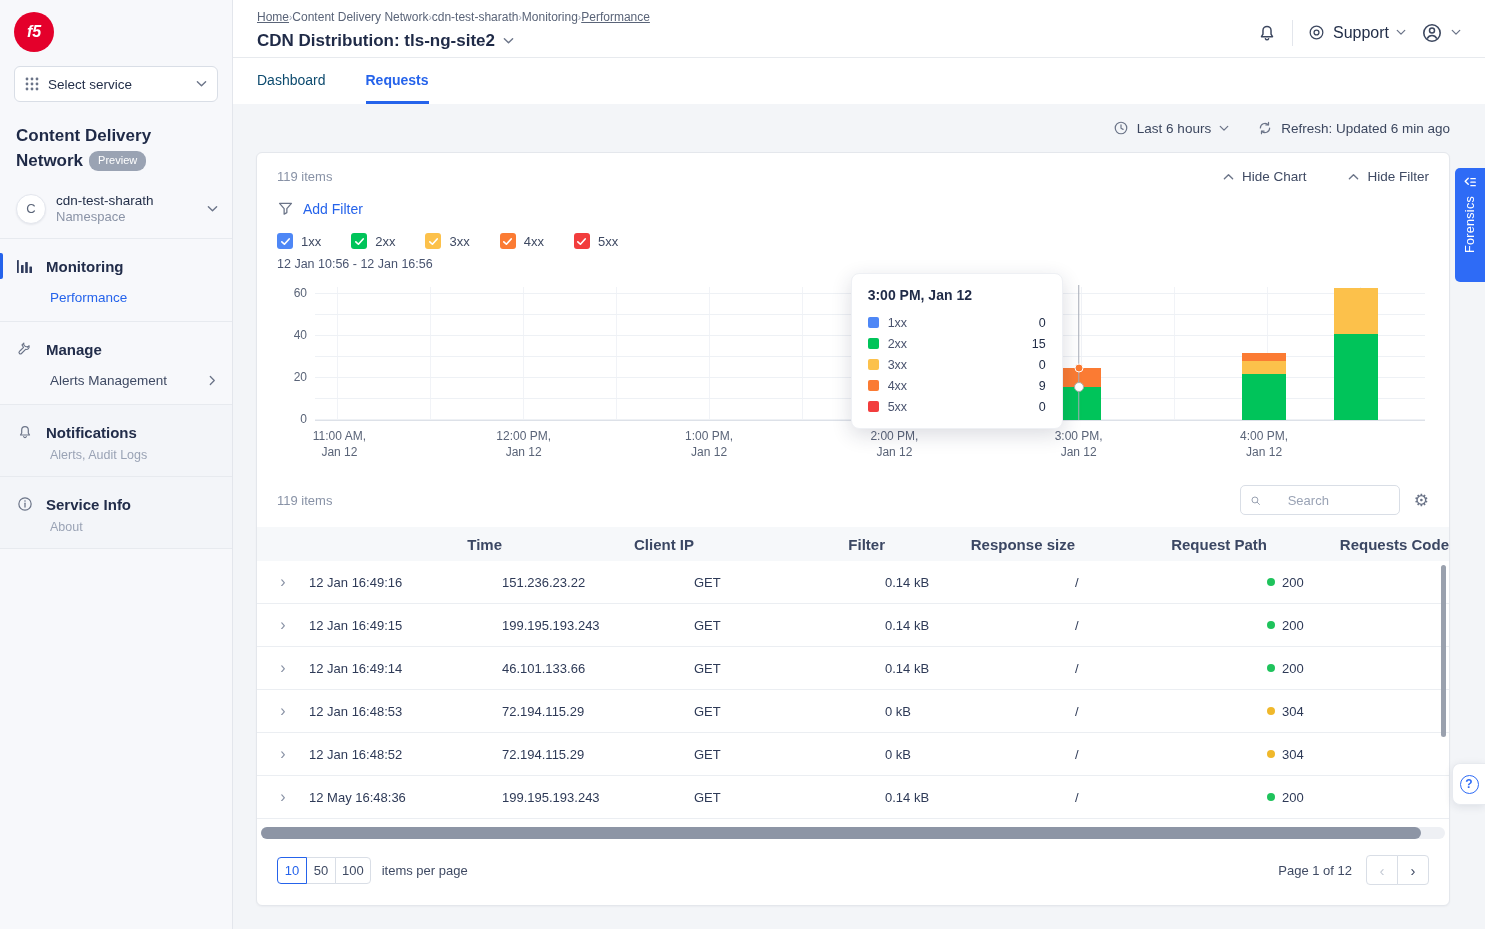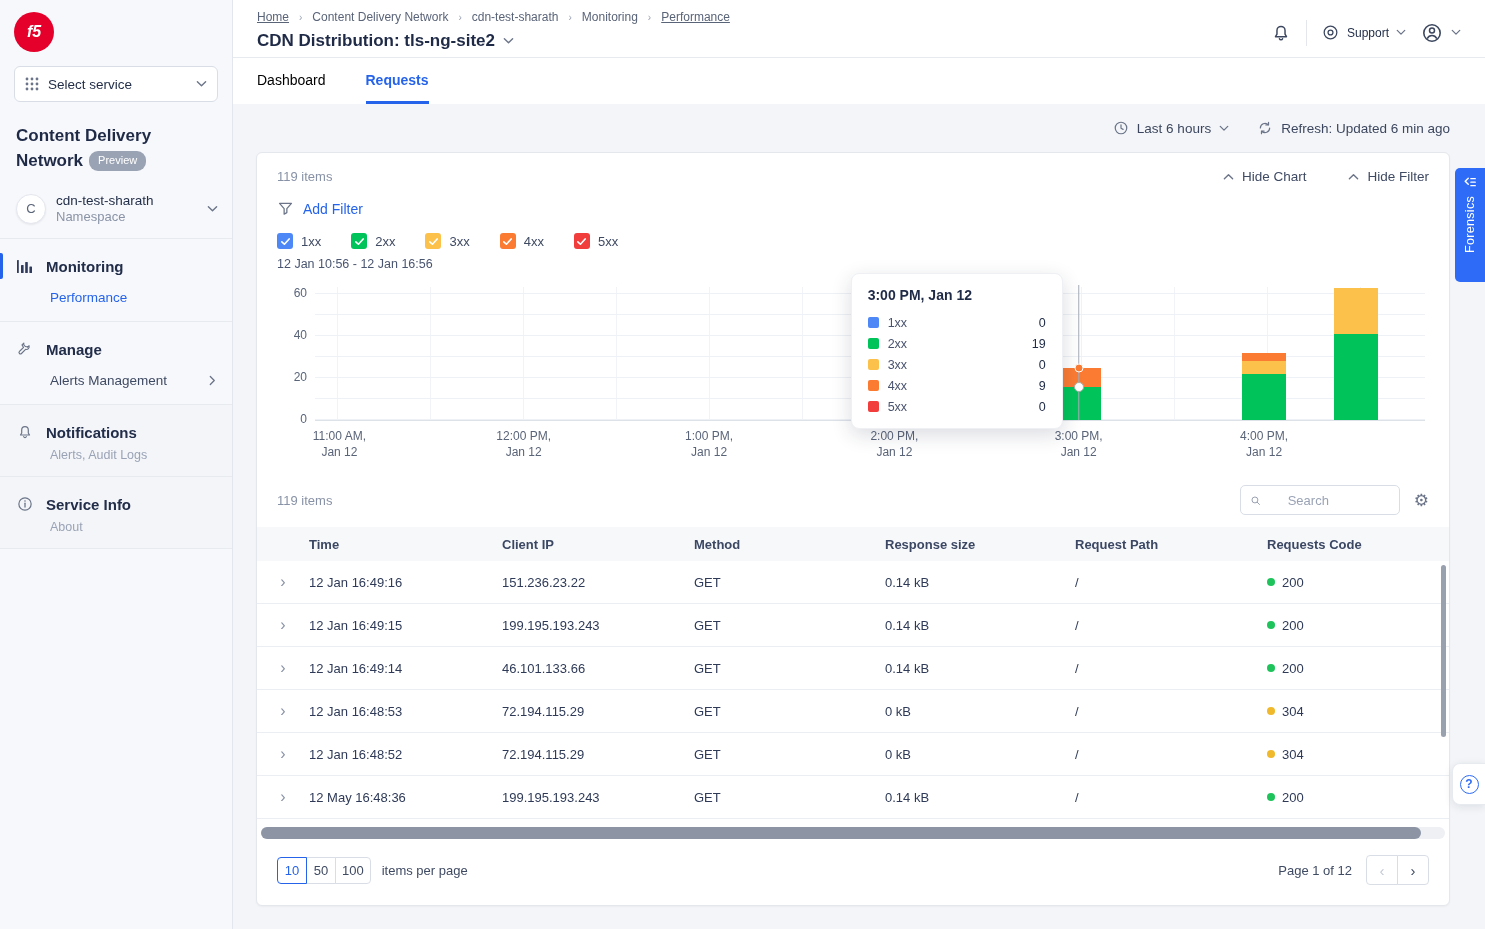--- a/index.html
+++ b/index.html
@@ -28,30 +28,30 @@
   .nav-sub { font-size:13.5px; color:#3f4a63; padding:9px 16px 2px 50px; cursor:pointer; display:flex; align-items:center; }
   .nav-sub.link { color:#2563eb; }
   .nav-sub .spacer { flex:1; }
   .nav-note { font-size:12.5px; color:#9aa3b5; padding:1px 16px 0 50px; }
   .nav-sec.tint { background:#f3f5f9; }
 
   
   .main { flex:1; display:flex; flex-direction:column; position:relative; min-width:0; }
   .topbar { background:#fff; padding:8px 24px 6px 24px; border-bottom:1px solid #e7eaee; }
   .tb-flex { display:flex; justify-content:space-between; }
-  .crumbs { display:flex; align-items:center; gap:10px; font-size:12px; color:#5a6478; padding-top:2px; }
+  .crumbs { display:flex; align-items:center; gap:0; font-size:12px; color:#5a6478; padding-top:2px; }
   .crumbs .c.u { text-decoration:underline; cursor:pointer; }
   .crumbs .sep { color:#9aa3b5; font-size:10px; }
   .page-title { display:flex; align-items:center; gap:8px; margin-top:7px; font-size:17px; font-weight:bold; color:#1f2a47; cursor:pointer; }
   .top-actions { display:flex; align-items:center; gap:14px; padding-top:6px; }
   .vdiv { width:1px; height:26px; background:#e3e6ec; }
-  .ta-item { display:flex; align-items:center; gap:7px; font-size:12px; color:#232f49; cursor:pointer; }
+  .ta-item { display:flex; align-items:center; gap:7px; font-size:16px; color:#232f49; cursor:pointer; }
 
   .tabbar { background:#fff; display:flex; gap:40px; padding:14px 24px 0 24px; height:46px; }
-  .tab { font-size:14px; color:#000000; padding-bottom:12px; cursor:pointer; }
+  .tab { font-size:14px; color:#0c4a6e; padding-bottom:12px; cursor:pointer; }
   .tab.active { color:#2563eb; font-weight:bold; border-bottom:3px solid #2563eb; }
 
   .content { flex:1; background:#f3f5f8; padding:0 35px 0 23px; overflow:hidden; }
   .toolbar { height:48px; display:flex; align-items:center; justify-content:flex-end; gap:28px; font-size:13.5px; color:#3c475f; }
   .tool { display:flex; align-items:center; gap:8px; cursor:pointer; }
 
   .panel { background:#fff; border:1px solid #e4e7ec; border-radius:6px; box-shadow:0 1px 2px rgba(25,35,60,.04); }
 
   
   .chart-sec { padding:16px 20px 6px 20px; }
@@ -89,21 +89,21 @@
 
   
   .tbl-controls { display:flex; align-items:center; padding:12px 20px; }
   .tbl-controls .muted { flex:1; }
   .search { width:160px; height:30px; border:1px solid #d9dee6; border-radius:5px; display:flex; align-items:center; gap:7px; padding:0 9px; background:#fff; }
   .search input { border:none; outline:none; font-size:13px; color:#232f49; width:100%; font-family:inherit; background:transparent;margin-left:20px; }
   .search input::placeholder { color:#9aa3b5; }
   .gear { font-size:17px; color:#6b7488; margin-left:14px; cursor:pointer; }
 
   .grid-head, .grid-row { display:grid; grid-template-columns:52px 193px 192px 191px 190px 192px 1fr; align-items:center; }
-  .grid-head { background:#f6f8fa; height:34px; font-size:13px; font-weight:bold; color:#3b4763; }
+  .grid-head { background:#f6f8fa; height:34px; font-size:15px; font-weight:bold; color:#3b4763;text-align:right; }
   .grid-row { height:43px; font-size:13px; color:#2e3a57; border-bottom:1px solid #ebeef2; cursor:pointer; background:#fff; }
   .grid-row .exp { text-align:center; color:#8a93a6; font-size:16px; }
   .code-cell { display:flex; align-items:center; gap:7px; }
   .dot { width:8px; height:8px; border-radius:50%; }
 
   .hscroll { margin:8px 4px 0 4px; height:12px; border-radius:6px; background:#eef0f4; position:relative; }
   .hscroll .thumb { position:absolute; left:0; top:0; height:12px; width:98%; border-radius:6px; background:#8d95a5; }
   .tbl-body { position:relative; }
   .vscroll { position:absolute; right:3px; top:4px; width:5px; height:172px; border-radius:3px; background:#9aa1ae; }
 
@@ -462,21 +462,21 @@
               <div class="tooltip" style="left: calc(68.8% - 228px);">
                 <div class="tt">3:00 PM, Jan 12</div>
                 <div class="tt-row">
                   <span class="sw" style="background:#4e87f6"></span>
                   <span class="l">1xx</span>
                   <span class="v">0</span>
                 </div>
                 <div class="tt-row">
                   <span class="sw" style="background:#00c45a"></span>
                   <span class="l">2xx</span>
-                  <span class="v">19</span>
+                  <span class="v">15</span>
                 </div>
                 <div class="tt-row">
                   <span class="sw" style="background:#fcc14b"></span>
                   <span class="l">3xx</span>
                   <span class="v">0</span>
                 </div>
                 <div class="tt-row">
                   <span class="sw" style="background:#fb7b33"></span>
                   <span class="l">4xx</span>
                   <span class="v">9</span>
@@ -500,21 +500,21 @@
               </svg>
             <input type="text" placeholder="Search" style="">
           </div>
           <span class="gear">⚙</span>
         </div>
 
         <div class="grid-head" id="thead">
             <span></span>
             <span>Time</span>
             <span>Client IP</span>
-            <span>Method</span>
+            <span>Filter</span>
             <span>Response size</span>
             <span>Request Path</span>
             <span>Requests Code</span>
           </div>
         <div class="tbl-body" id="tbody">
           <div class="grid-row">
               <span class="exp">›</span>
               <span>12 Jan 16:49:16</span>
               <span>151.236.23.22</span>
               <span>GET</span>

